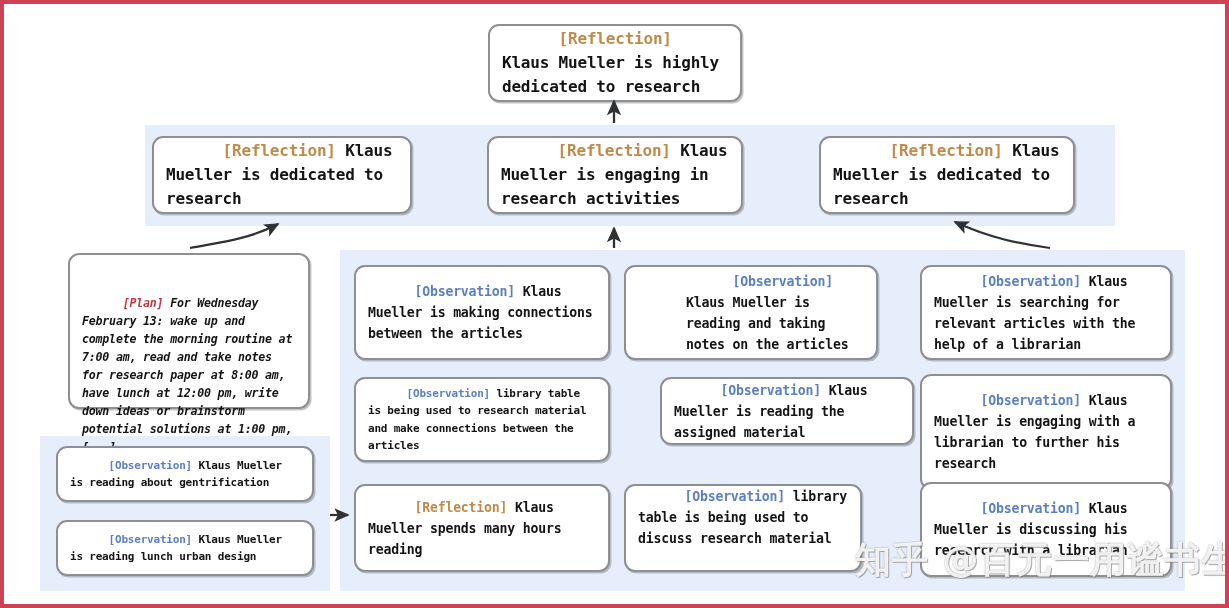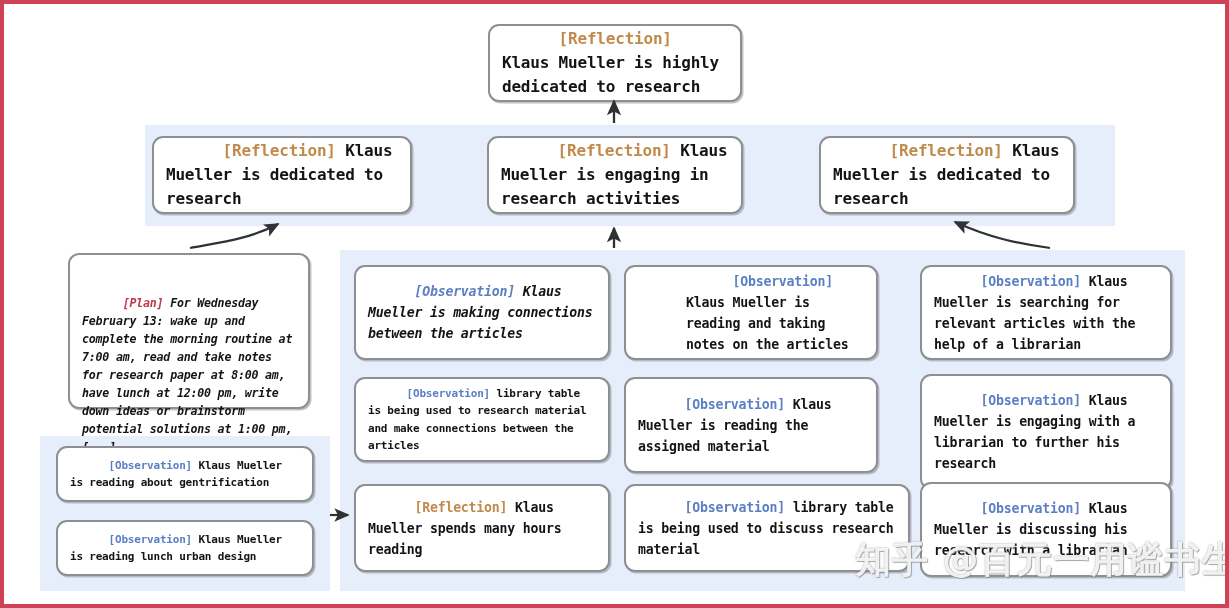--- a/index.html
+++ b/index.html
@@ -152,21 +152,21 @@
       <span class="tag-observation">[Observation]</span><span> Klaus Mueller is reading about gentrification</span>
     </span>
   </div>
 
   <div class="node sz-xs" style="left:56px; top:520px; width:258px; height:56px;">
     <span class="txt">
       <span class="tag-observation">[Observation]</span><span> Klaus Mueller is reading lunch urban design</span>
     </span>
   </div>
 
-  <div class="node sz-md" style="left:354px; top:265px; width:256px; height:95px;font-style:italic;">
+  <div class="node sz-md" style="left:354px; top:265px; width:256px; height:95px;">
     <span class="txt">
       <span class="tag-observation">[Observation]</span><span> Klaus Mueller is making connections between the articles</span>
     </span>
   </div>
 
   <div class="node sz-xs" style="left:354px; top:377px; width:256px; height:85px;">
     <span class="txt">
       <span class="tag-observation">[Observation]</span><span> library table is being used to research material and make connections between the articles</span>
     </span>
   </div>
@@ -176,27 +176,27 @@
       <span class="tag-reflection">[Reflection]</span><span> Klaus Mueller spends many hours reading</span>
     </span>
   </div>
 
   <div class="node sz-md" style="left:624px; top:265px; width:254px; height:95px;padding-left:48px;">
     <span class="txt">
       <span class="tag-observation">[Observation]</span><span> Klaus Mueller is reading and taking notes on the articles</span>
     </span>
   </div>
 
-  <div class="node sz-md" style="left:624px; top:377px; width:254px; height:96px;">
+  <div class="node sz-md" style="left:660px; top:377px; width:254px; height:68px;">
     <span class="txt">
       <span class="tag-observation">[Observation]</span><span> Klaus Mueller is reading the assigned material</span>
     </span>
   </div>
 
-  <div class="node sz-md" style="left:624px; top:484px; width:286px; height:88px;">
+  <div class="node sz-md" style="left:624px; top:484px; width:238px; height:88px;align-items:flex-end;">
     <span class="txt">
       <span class="tag-observation">[Observation]</span><span> library table is being used to discuss research material</span>
     </span>
   </div>
 
   <div class="node sz-md" style="left:920px; top:265px; width:252px; height:95px;align-items:center;">
     <span class="txt">
       <span class="tag-observation">[Observation]</span><span> Klaus Mueller is searching for relevant articles with the help of a librarian</span>
     </span>
   </div>

